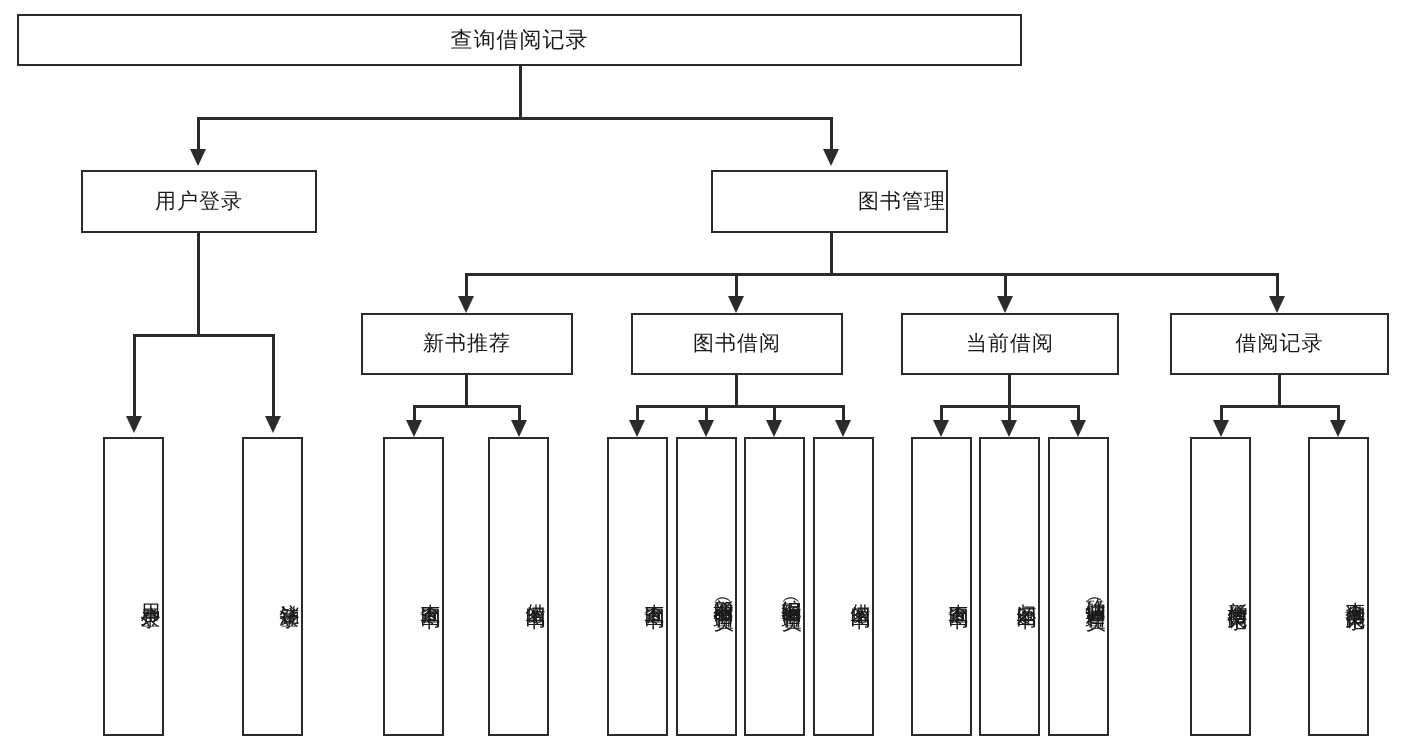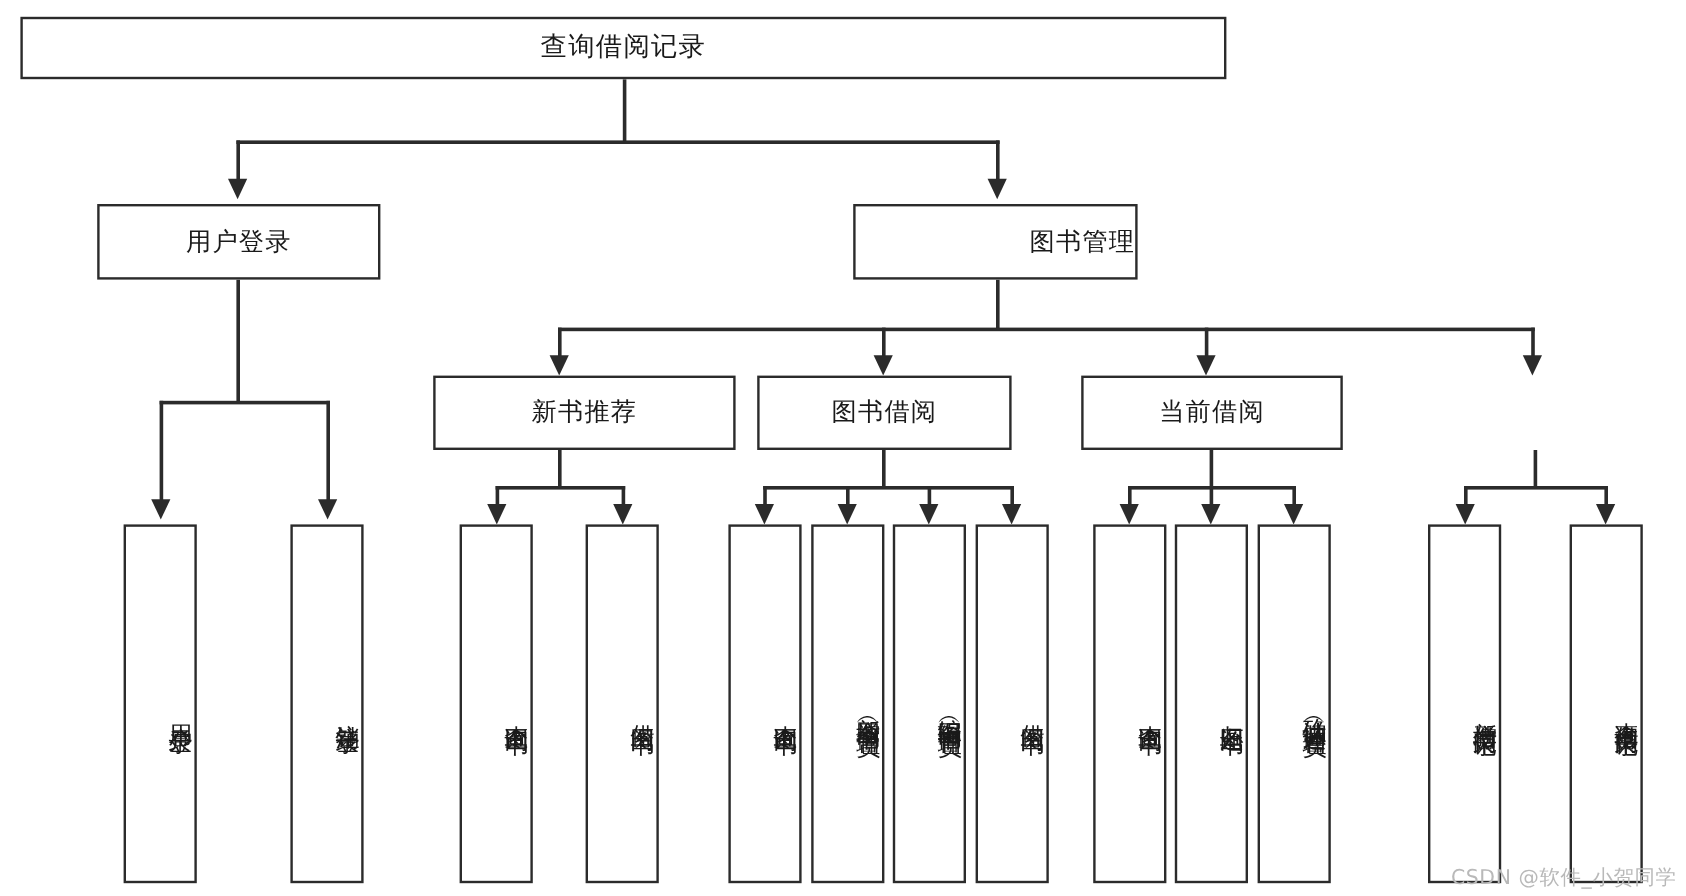--- a/index.html
+++ b/index.html
@@ -114,28 +114,31 @@
   <div class="edge h" style="left:465px; top:273px; width:814px; height:3px;"></div>
   <div class="edge v" style="left:465px; top:273px; width:3px; height:25px;"></div>
   <div class="arrow" style="left:458px; top:296px;"></div>
   <div class="edge v" style="left:735px; top:273px; width:3px; height:25px;"></div>
   <div class="arrow" style="left:728px; top:296px;"></div>
   <div class="edge v" style="left:1004px; top:273px; width:3px; height:25px;"></div>
   <div class="arrow" style="left:997px; top:296px;"></div>
   <div class="edge v" style="left:1276px; top:273px; width:3px; height:25px;"></div>
   <div class="arrow" style="left:1269px; top:296px;"></div>
 
-  <div class="node horiz" style="left:361px; top:313px; width:252px; height:62px;">
+  <div class="node horiz" style="left:361px; top:313px; width:212px; height:62px;">
     <span>新书推荐</span>
   </div>
   <div class="node horiz" style="left:631px; top:313px; width:212px; height:62px;">
     <span>图书借阅</span>
   </div>
   <div class="node horiz" style="left:901px; top:313px; width:218px; height:62px;">
     <span>当前借阅</span>
+  </div>
+  <div class="node horiz" style="left:1170px; top:313px; width:219px; height:62px;">
+    <span>借阅记录</span>
   </div>
 
   <div class="edge v" style="left:465px; top:375px; width:3px; height:32px;"></div>
   <div class="edge h" style="left:413px; top:405px; width:108px; height:3px;"></div>
   <div class="edge v" style="left:413px; top:405px; width:3px; height:18px;"></div>
   <div class="arrow" style="left:406px; top:420px;"></div>
   <div class="edge v" style="left:518px; top:405px; width:3px; height:18px;"></div>
   <div class="arrow" style="left:511px; top:420px;"></div>
 
   <div class="edge v" style="left:735px; top:375px; width:3px; height:32px;"></div>
@@ -202,15 +205,14 @@
     <span>确认归还（管理员）</span>
   </div>
 
   <div class="node vert" style="left:1190px; top:437px; width:61px; height:299px;">
     <span>新增借阅记录</span>
   </div>
   <div class="node vert" style="left:1308px; top:437px; width:61px; height:299px;">
     <span>查询借阅记录</span>
   </div>
 
-  <div id="watermark">CSDN @软件_小贺同学</div>
 
 </div>
 
 </body></html>

